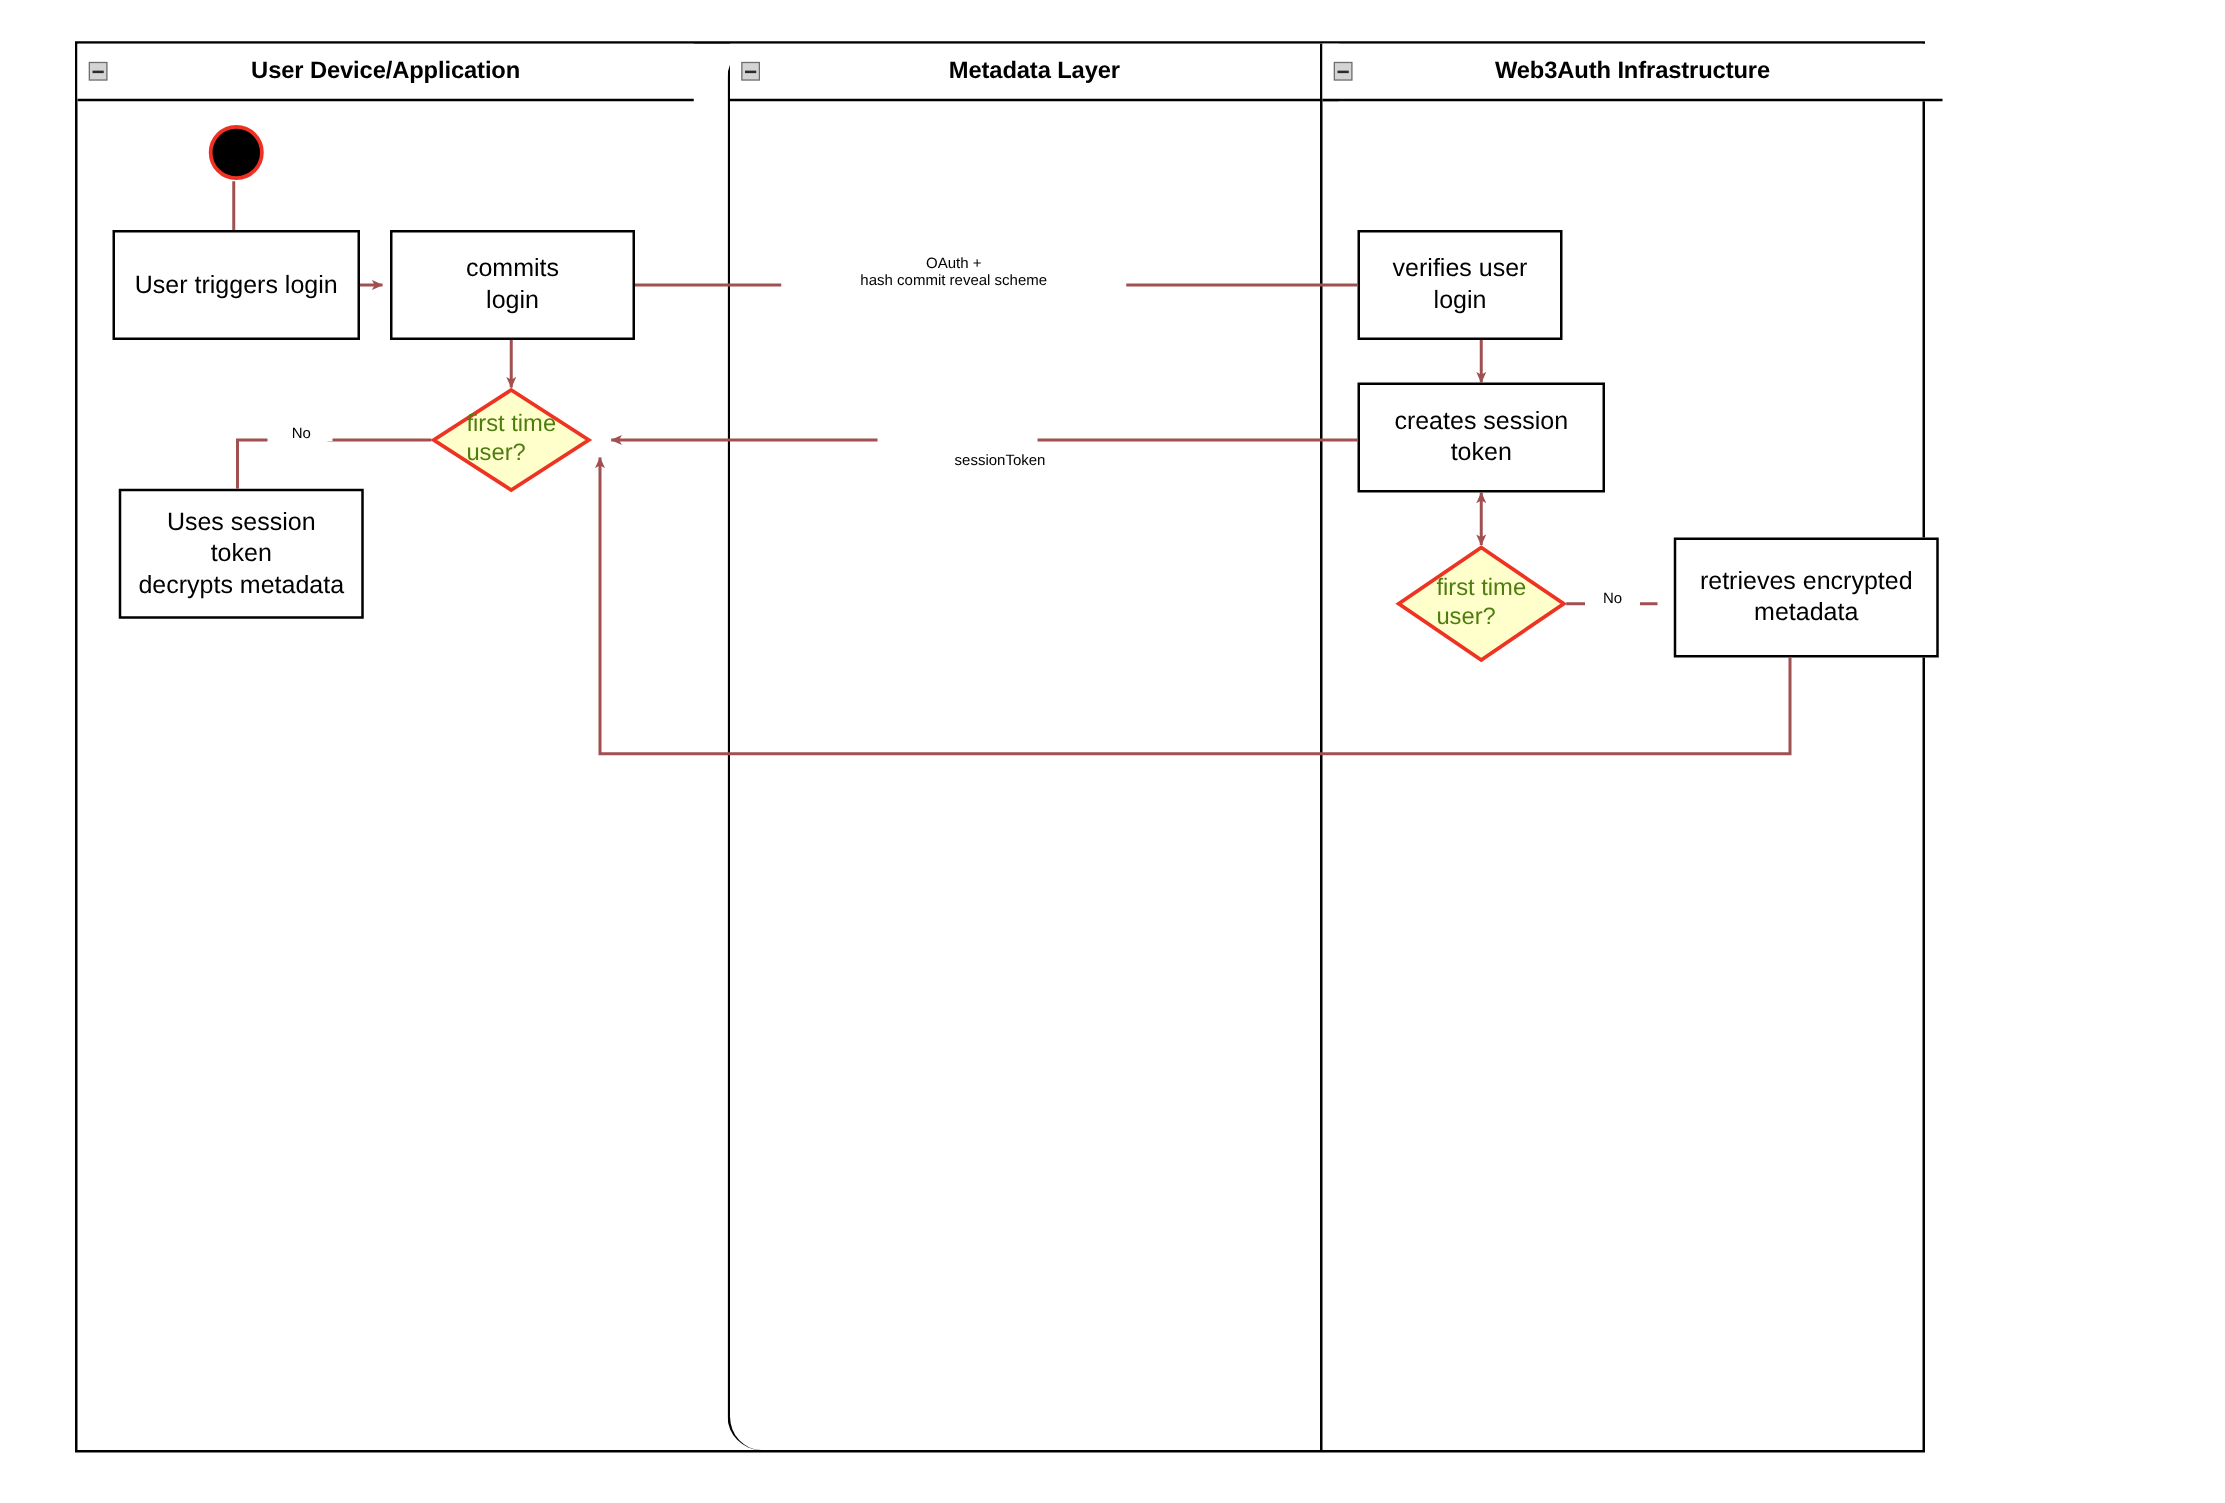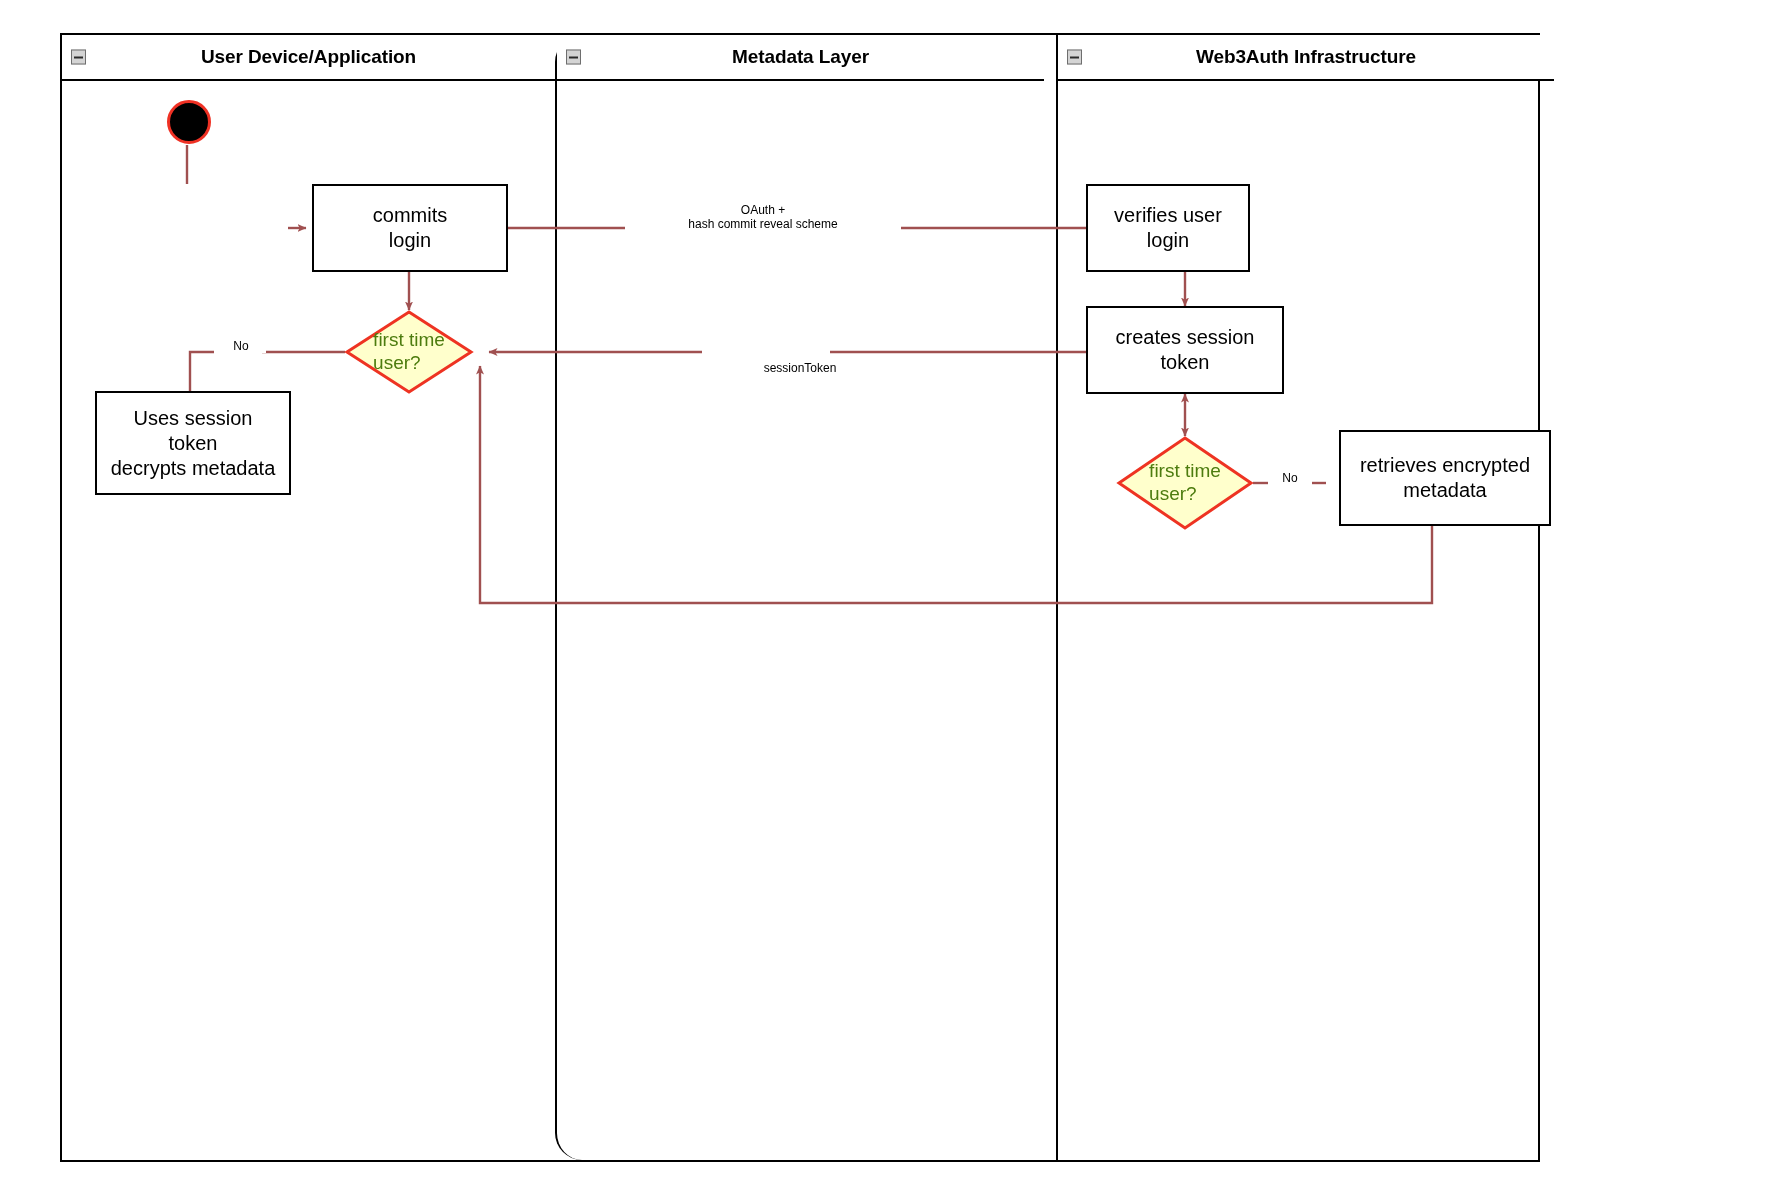--- a/index.html
+++ b/index.html
@@ -153,21 +153,21 @@
 
     <div class="lane" style="left:0; width:493px;">
       <div class="lane-header">
         <span class="collapse-icon">
             <i></i>
           </span>
         <span class="lane-title">User Device/Application</span>
       </div>
     </div>
 
-    <div class="lane divider" style="left:493px; width:489px;border-radius:27px;">
+    <div class="lane divider" style="left:520px; width:489px;border-radius:27px;">
       <div class="lane-header">
         <span class="collapse-icon">
             <i></i>
           </span>
         <span class="lane-title">Metadata Layer</span>
       </div>
     </div>
 
     <div class="lane divider" style="left:982px; width:498px;margin-left:12px;">
       <div class="lane-header">
@@ -212,20 +212,23 @@
 
       <path d="M1253,483 L1270,483"></path>
       <path d="M1305,483 L1326,483"></path>
 
       <path d="M1432,526 L1432,603 L480,603 L480,366" marker-end="url(#arrow)"></path>
     </g>
   </svg>
 
   <div class="node start-node" style="left:167px; top:100px; width:44px; height:44px;"></div>
 
+  <div class="node box" style="left:90px; top:184px; width:198px; height:88px;">
+    <span>User triggers login</span>
+  </div>
 
   <div class="node box" style="left:312px; top:184px; width:196px; height:88px; white-space:pre-line;">
     <span>commits
 login</span>
   </div>
 
   <div class="diamond-wrap" style="left:345px; top:310px; width:128px; height:84px;">
     <svg width="128" height="84" viewBox="0 0 128 84">
       <polygon points="64,2 126,42 64,82 2,42" fill="#ffffcc" stroke="#ee3322" stroke-width="3"></polygon>
     </svg>

